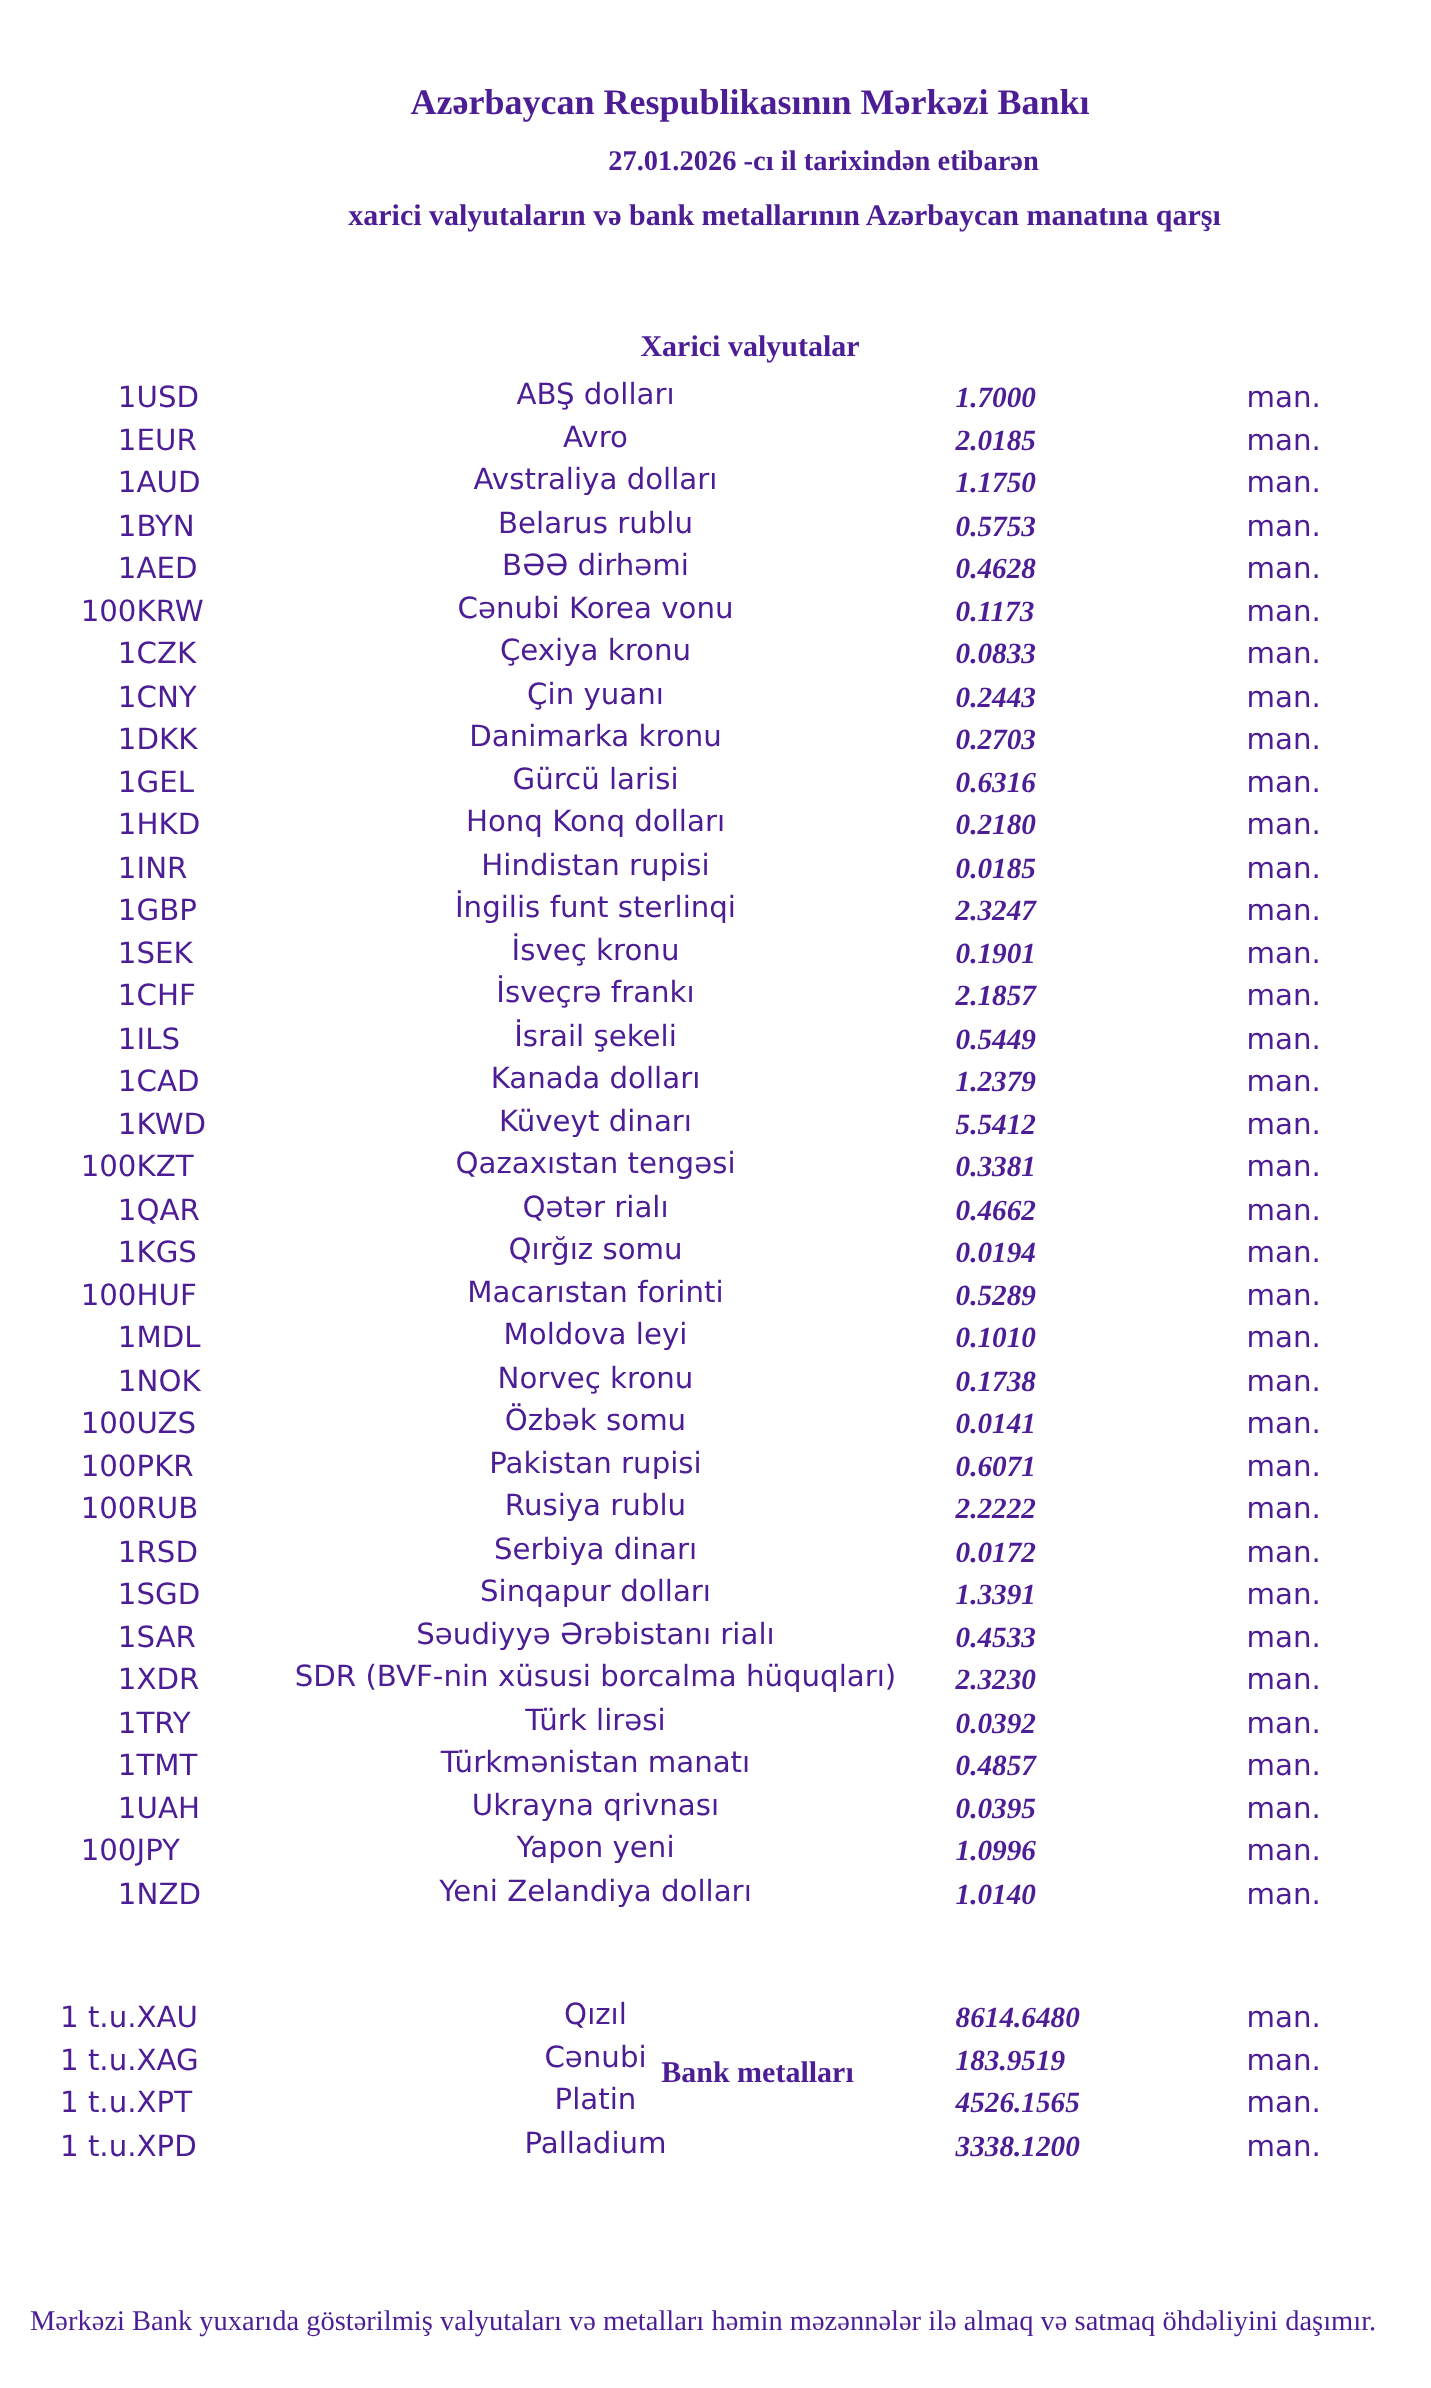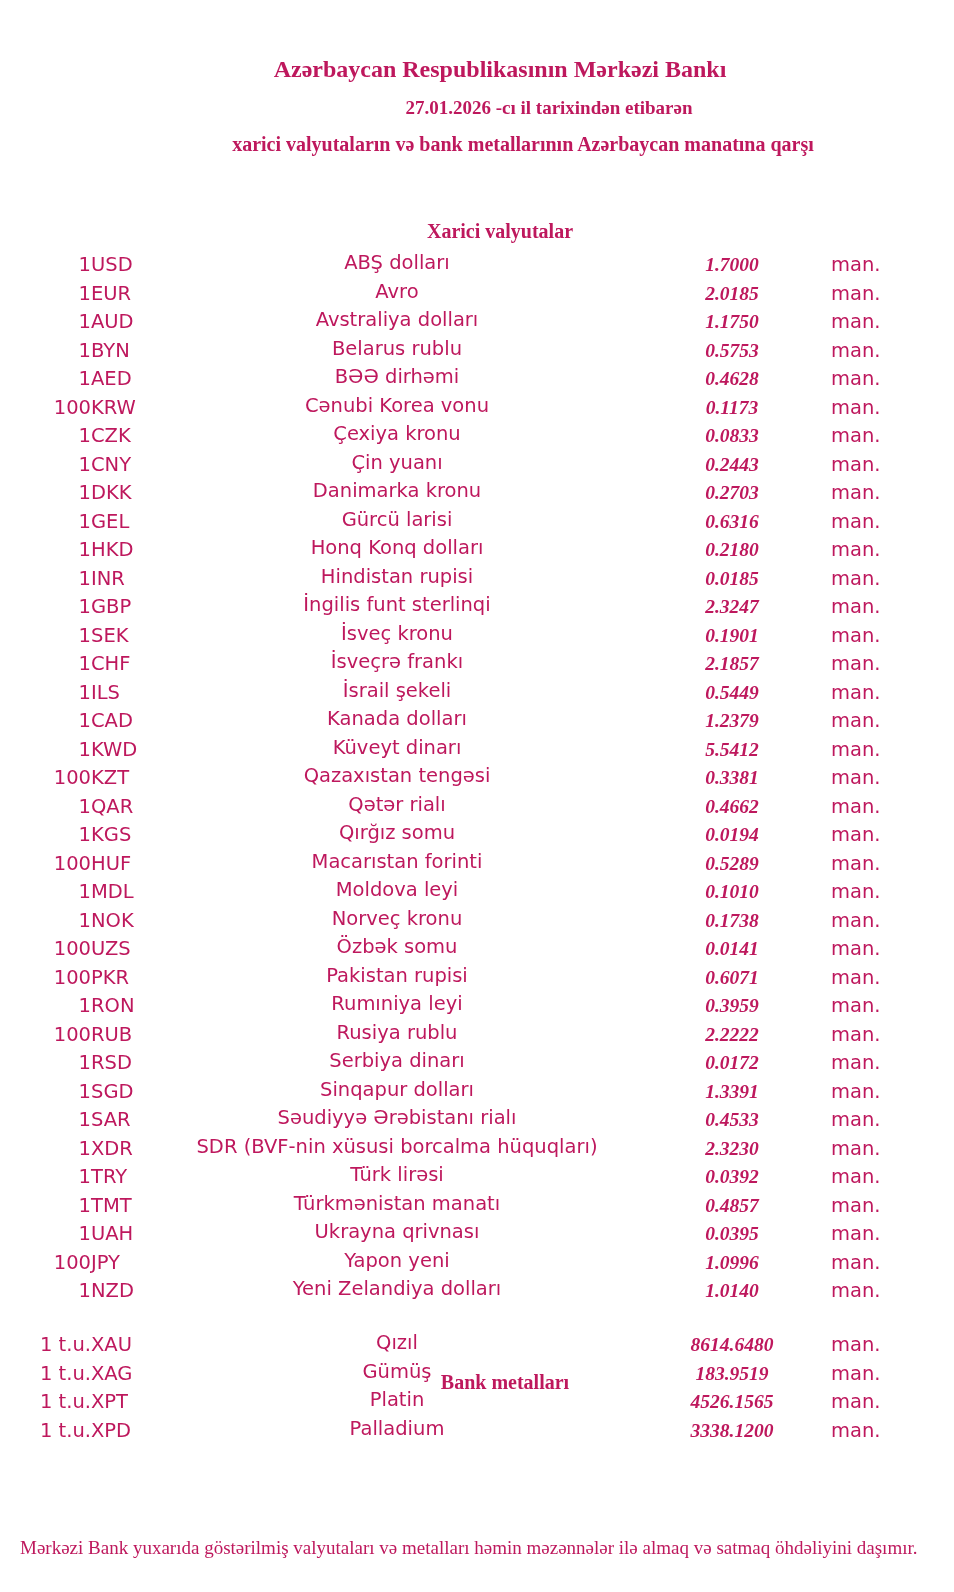--- a/index.html
+++ b/index.html
@@ -5,21 +5,21 @@
   html, body {
     margin: 0;
     padding: 0;
     background: #ffffff;
   }
   #page {
     position: relative;
     width: 954px;
     height: 1592px;
     background: #ffffff;
-    color: #be185d;
+    color: #4c1d95;
     overflow: hidden;
     font-family: "DejaVu Sans", sans-serif;
   }
   .hline {
     position: absolute;
     left: 0;
     width: 954px;
     text-align: center;
     font-family: "Liberation Serif", serif;
     font-weight: bold;
@@ -49,21 +49,21 @@
     display: inline-block;
     line-height: normal;
     vertical-align: baseline;
     font-size: 19.5px;
   }
   .cell-qty  { width: 91px;  text-align: right; }
   .cell-code { width: 66px;  text-align: left; }
   .cell-name { width: 480px; text-align: center; position: relative; top: -2px; }
   .cell-rate {
     width: 190px;
-    text-align: center;
+    text-align: left;
     font-family: "Liberation Serif", serif;
     font-style: italic;
     font-weight: bold;
     font-size: 18px;
   }
   .cell-unit { margin-left: 4px; }
 
   #footer {
     position: absolute;
     left: 20px;
@@ -261,27 +261,20 @@
     <span class="cell-unit">man.</span>
   </div>
       <div class="row">
     <span class="cell-qty">100</span>
     <span class="cell-code">PKR</span>
     <span class="cell-name">Pakistan rupisi</span>
     <span class="cell-rate">0.6071</span>
     <span class="cell-unit">man.</span>
   </div>
       <div class="row">
-    <span class="cell-qty">1</span>
-    <span class="cell-code">RON</span>
-    <span class="cell-name">Rumıniya leyi</span>
-    <span class="cell-rate">0.3959</span>
-    <span class="cell-unit">man.</span>
-  </div>
-      <div class="row">
     <span class="cell-qty">100</span>
     <span class="cell-code">RUB</span>
     <span class="cell-name">Rusiya rublu</span>
     <span class="cell-rate">2.2222</span>
     <span class="cell-unit">man.</span>
   </div>
       <div class="row">
     <span class="cell-qty">1</span>
     <span class="cell-code">RSD</span>
     <span class="cell-name">Serbiya dinarı</span>
@@ -351,21 +344,21 @@
       <div class="row">
     <span class="cell-qty">1 t.u.</span>
     <span class="cell-code">XAU</span>
     <span class="cell-name">Qızıl</span>
     <span class="cell-rate">8614.6480</span>
     <span class="cell-unit">man.</span>
   </div>
       <div class="row">
     <span class="cell-qty">1 t.u.</span>
     <span class="cell-code">XAG</span>
-    <span class="cell-name">Gümüş</span>
+    <span class="cell-name">Cənubi</span>
     <span class="cell-rate">183.9519</span>
     <span class="cell-unit">man.</span>
   </div>
       <div class="row">
     <span class="cell-qty">1 t.u.</span>
     <span class="cell-code">XPT</span>
     <span class="cell-name">Platin</span>
     <span class="cell-rate">4526.1565</span>
     <span class="cell-unit">man.</span>
   </div>

